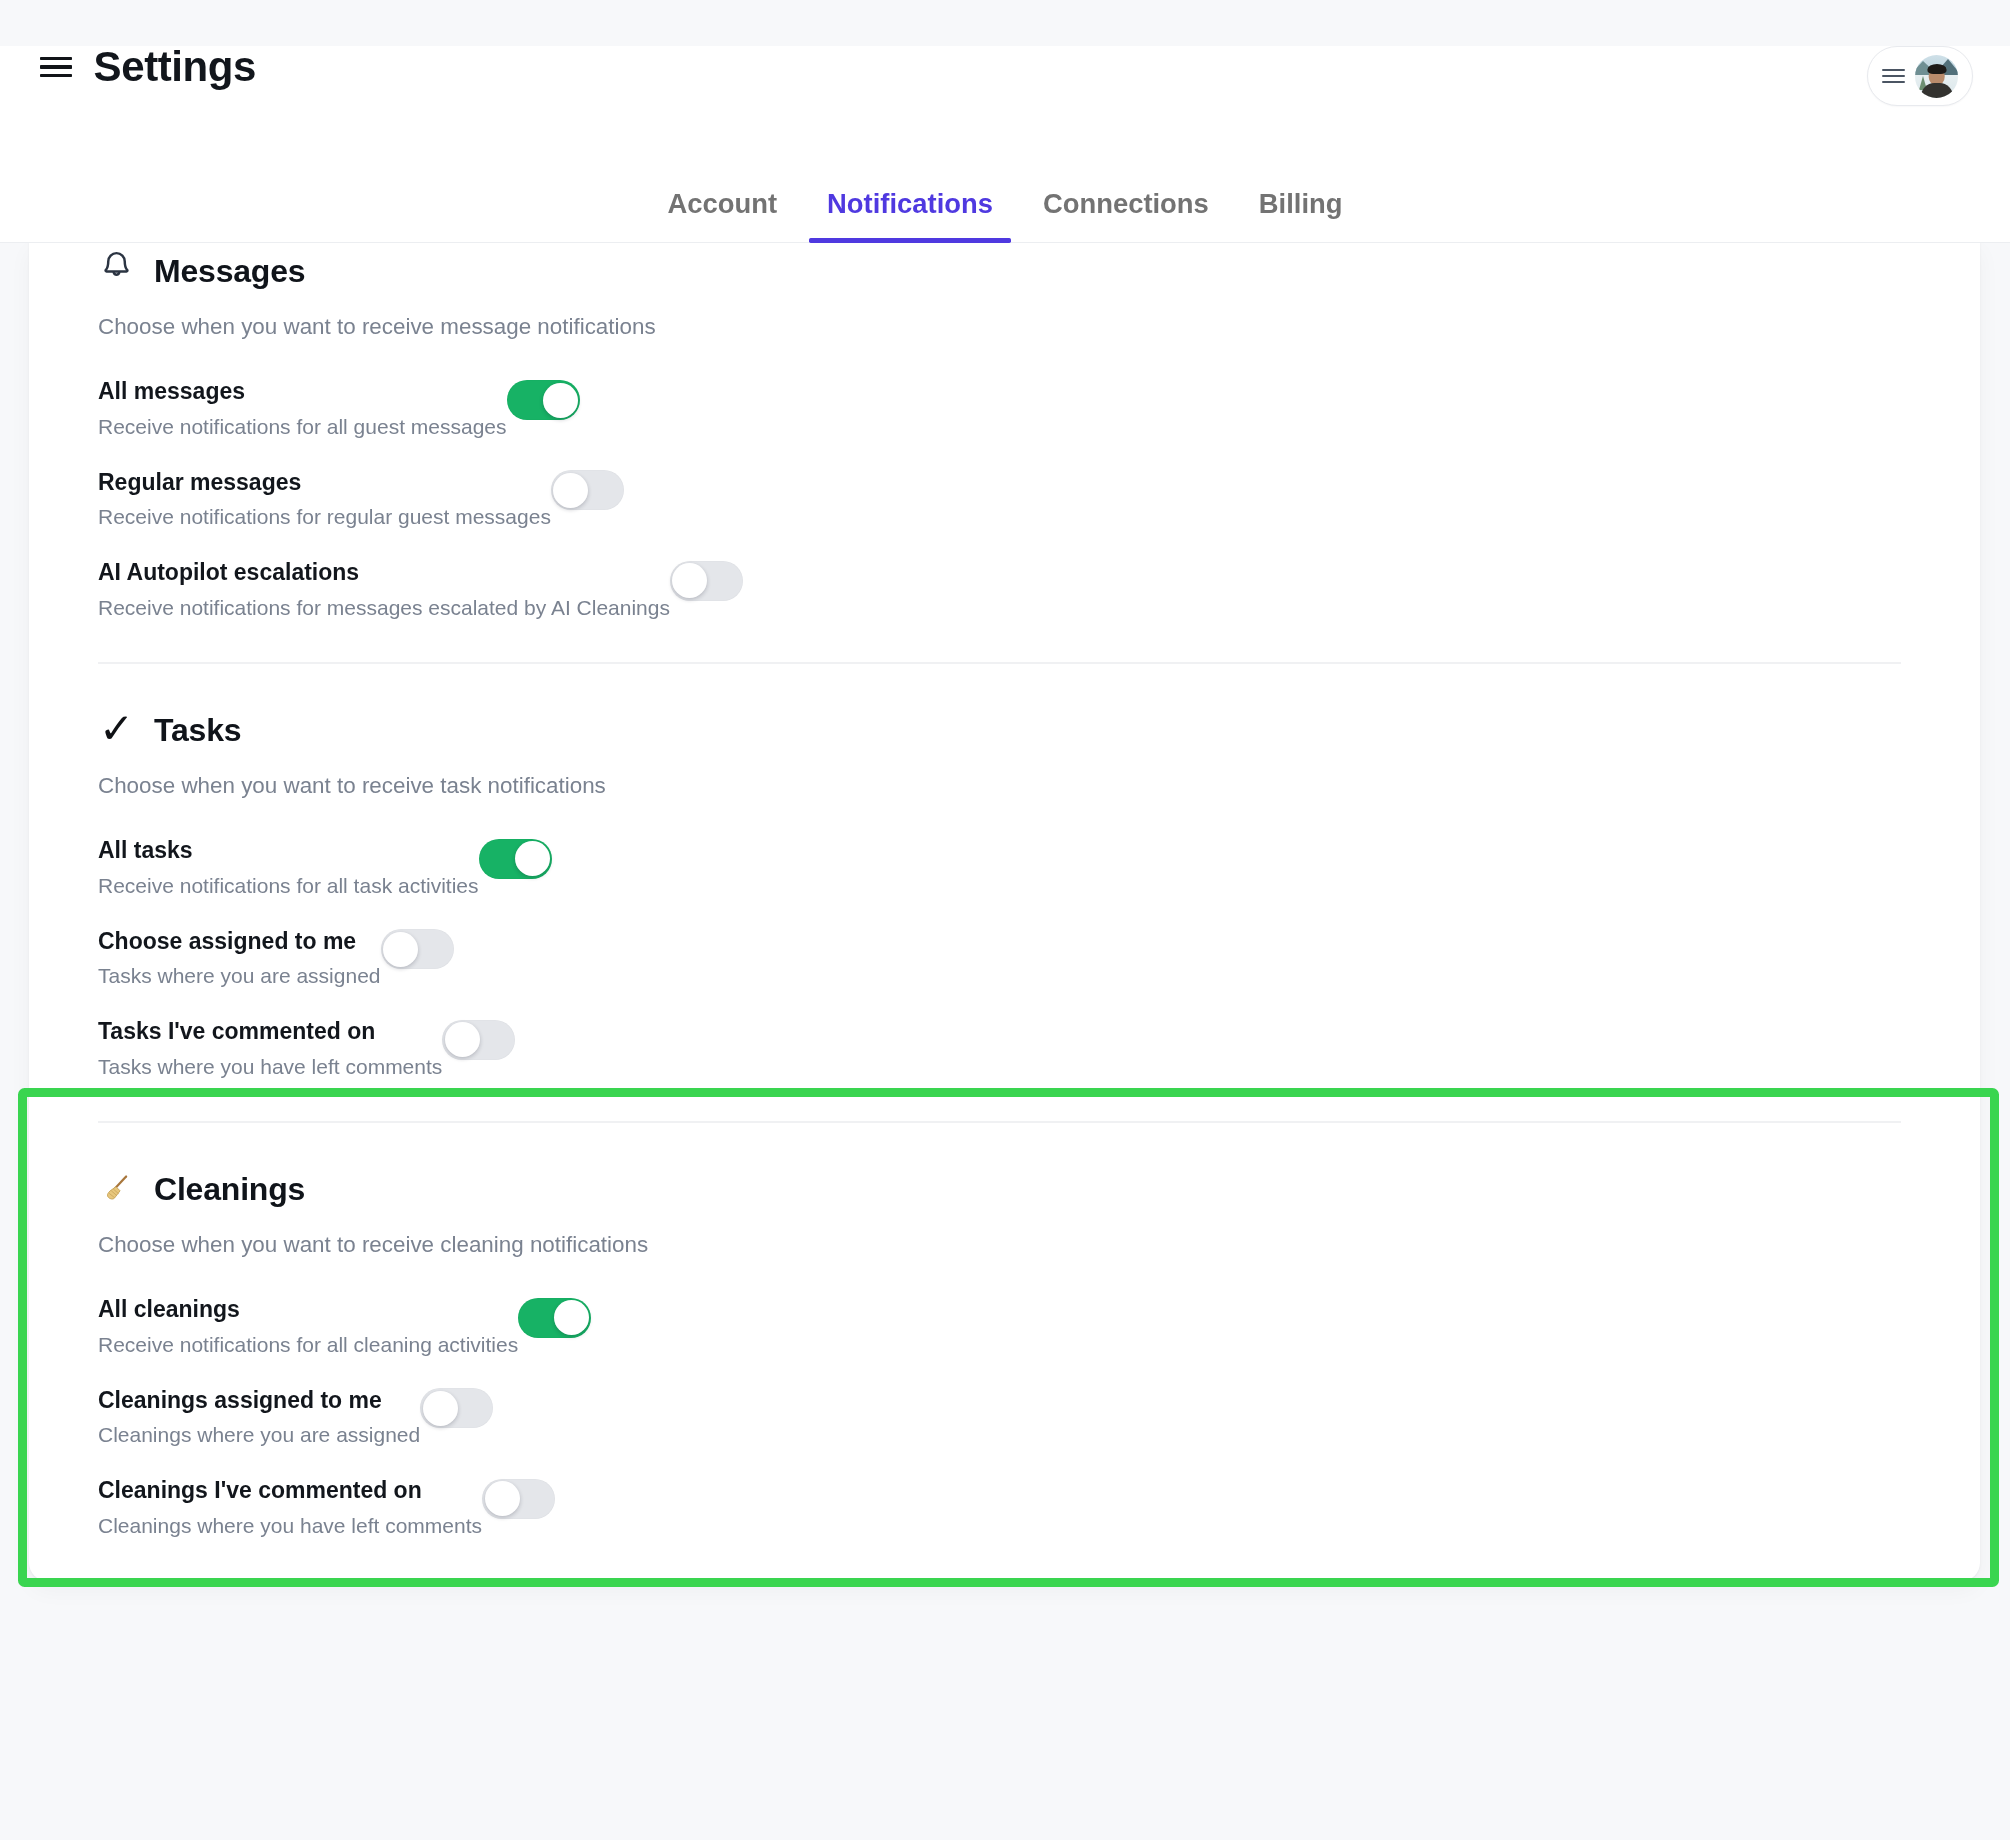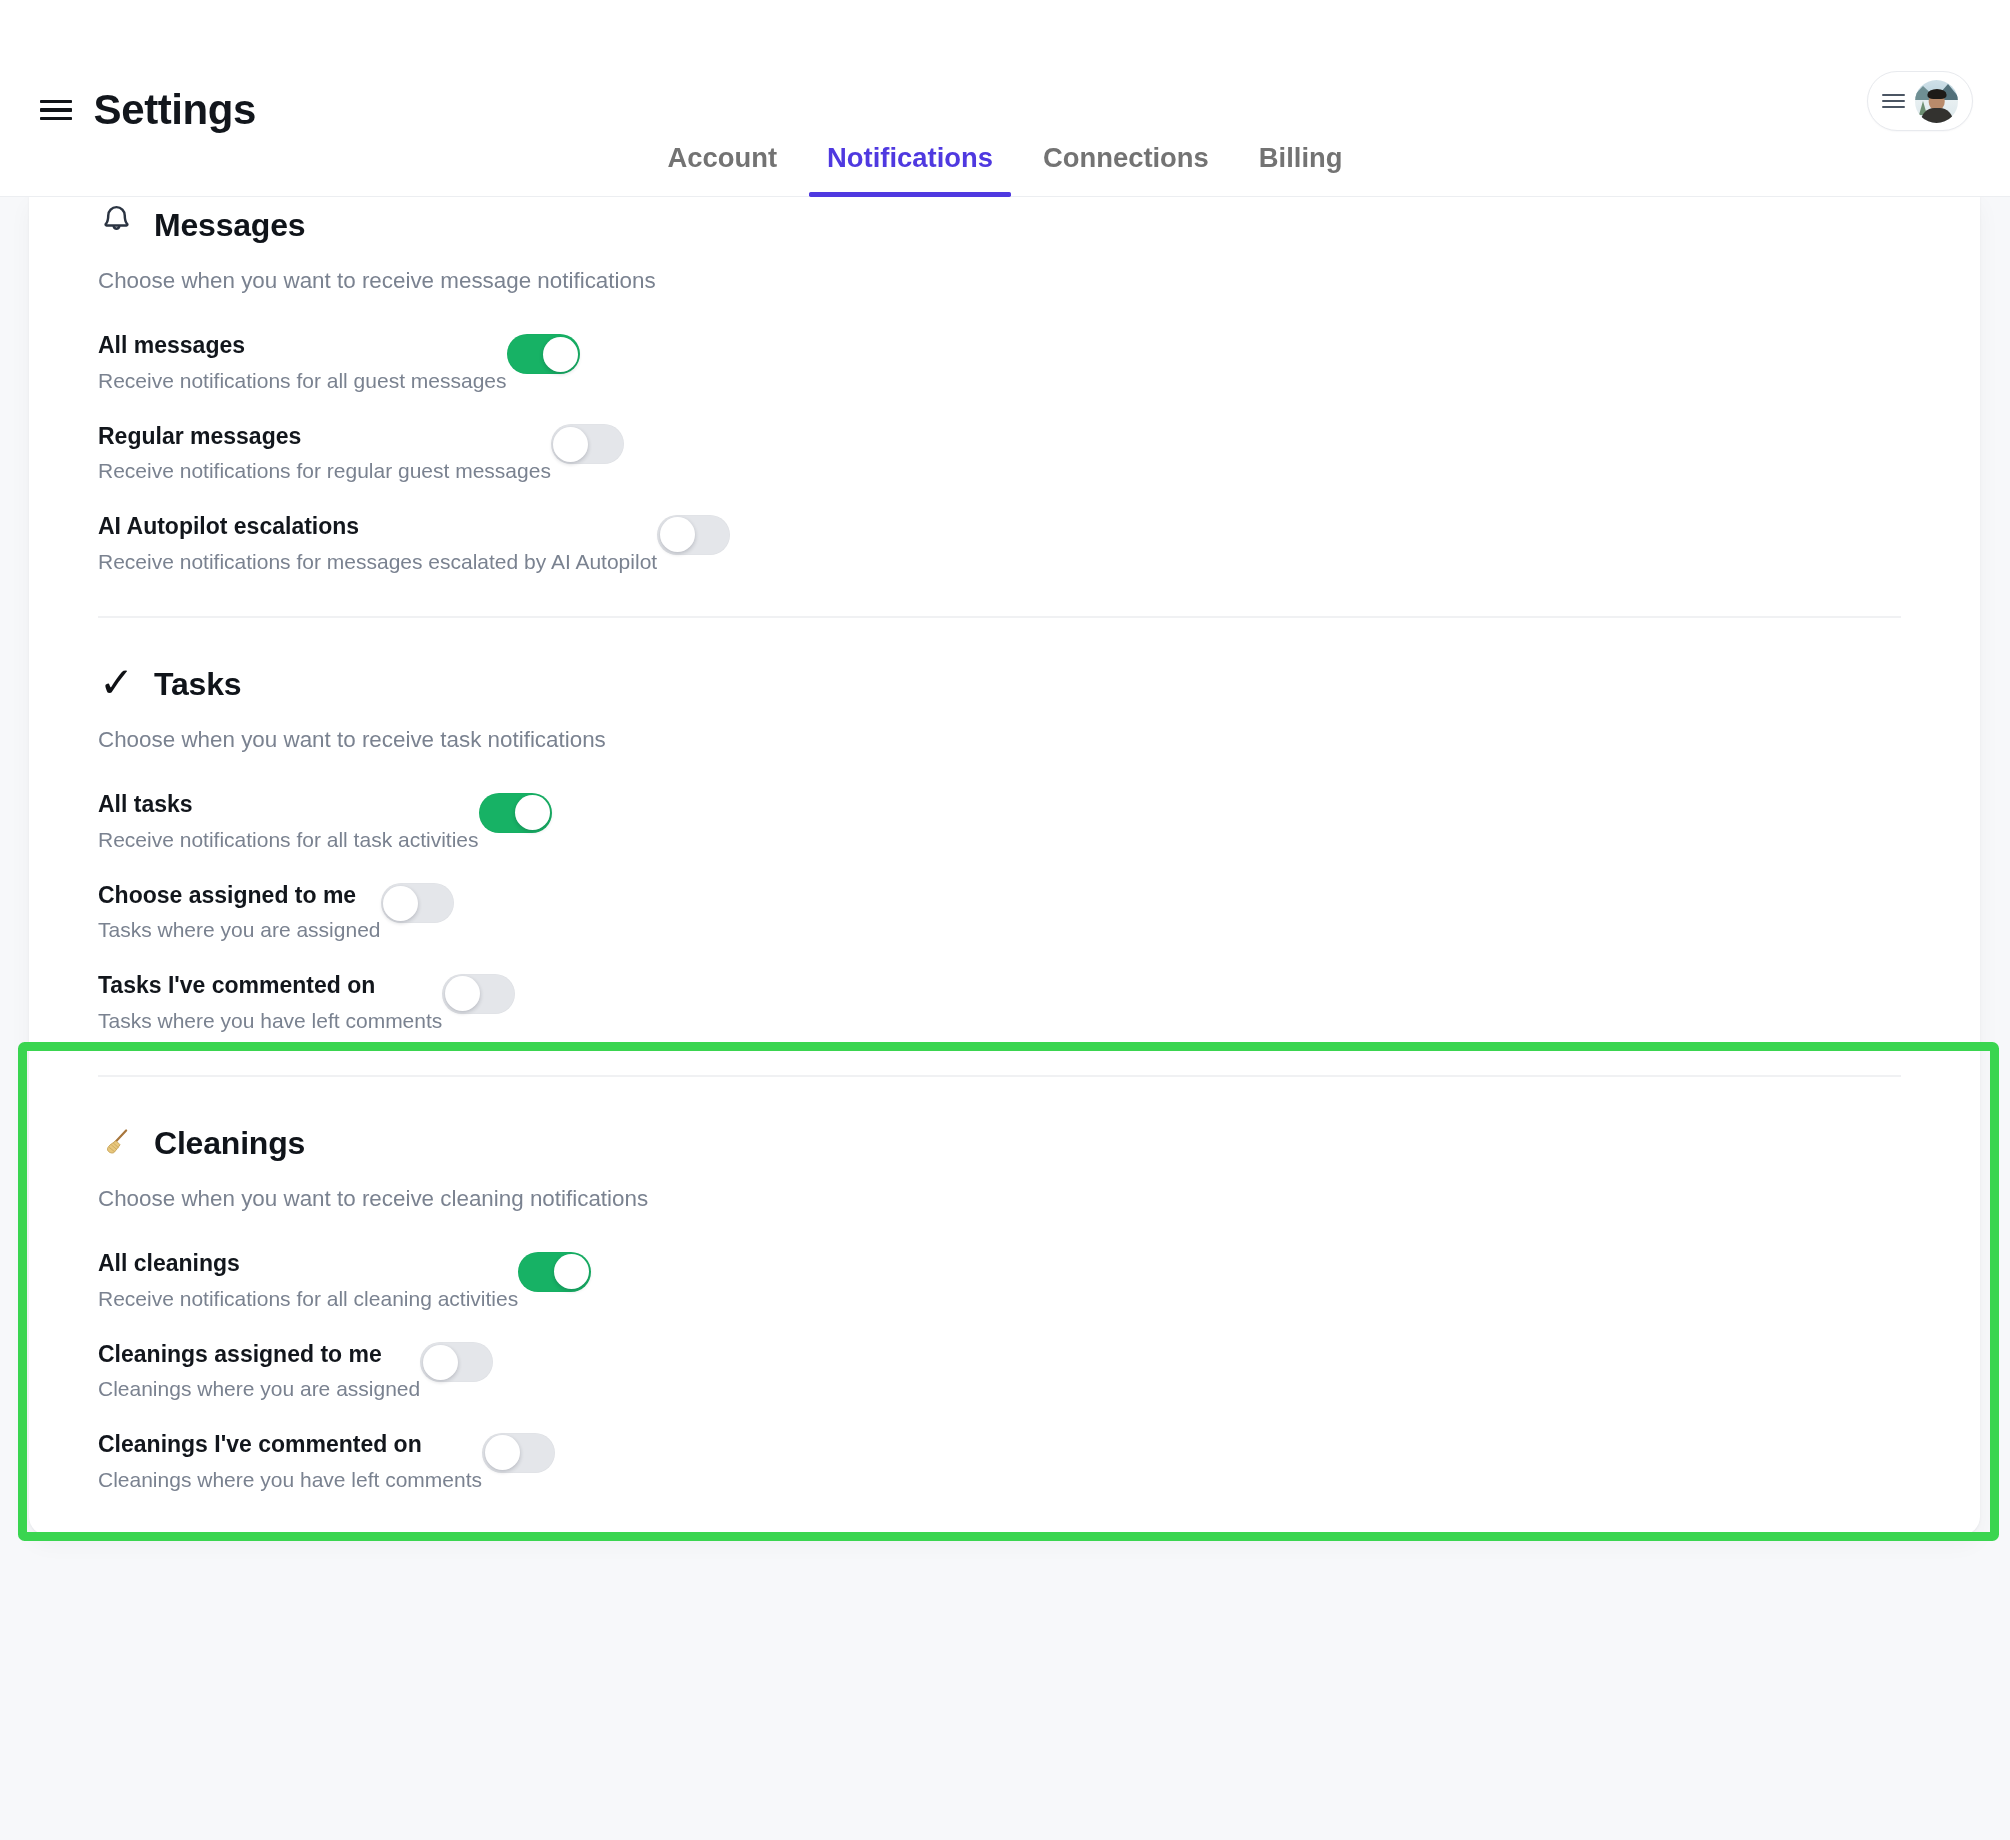--- a/index.html
+++ b/index.html
@@ -10,22 +10,23 @@
     font-family: "Liberation Sans", sans-serif;
     -webkit-font-smoothing: antialiased;
   }
 
   
   .topbar {
     position: relative;
     height: 131px;
     background: #ffffff;
     display: flex;
-    align-items: flex-end;
+    align-items: flex-start;
     padding: 0 37px 0 40px;
+    margin-top: 46px;
   }
   .topbar-left {
     display: flex;
     align-items: center;
     gap: 21.6px;
   }
   .hamburger {
     width: 32px;
     height: 25px;
     display: flex;
@@ -353,21 +354,21 @@
               <div class="row-label">Regular messages</div>
               <div class="row-desc">Receive notifications for regular guest messages</div>
             </div>
             <div class="toggle">
               <div class="knob"></div>
             </div>
           </div>
           <div class="row">
             <div class="row-text">
               <div class="row-label">AI Autopilot escalations</div>
-              <div class="row-desc">Receive notifications for messages escalated by AI Autopilot</div>
+              <div class="row-desc">Receive notifications for messages escalated by AI Cleanings</div>
             </div>
             <div class="toggle">
               <div class="knob"></div>
             </div>
           </div>
         </div>
       </div>
       <div class="divider"></div>
       <div class="section" style="padding-top: 48px;">
         <div class="section-head">

